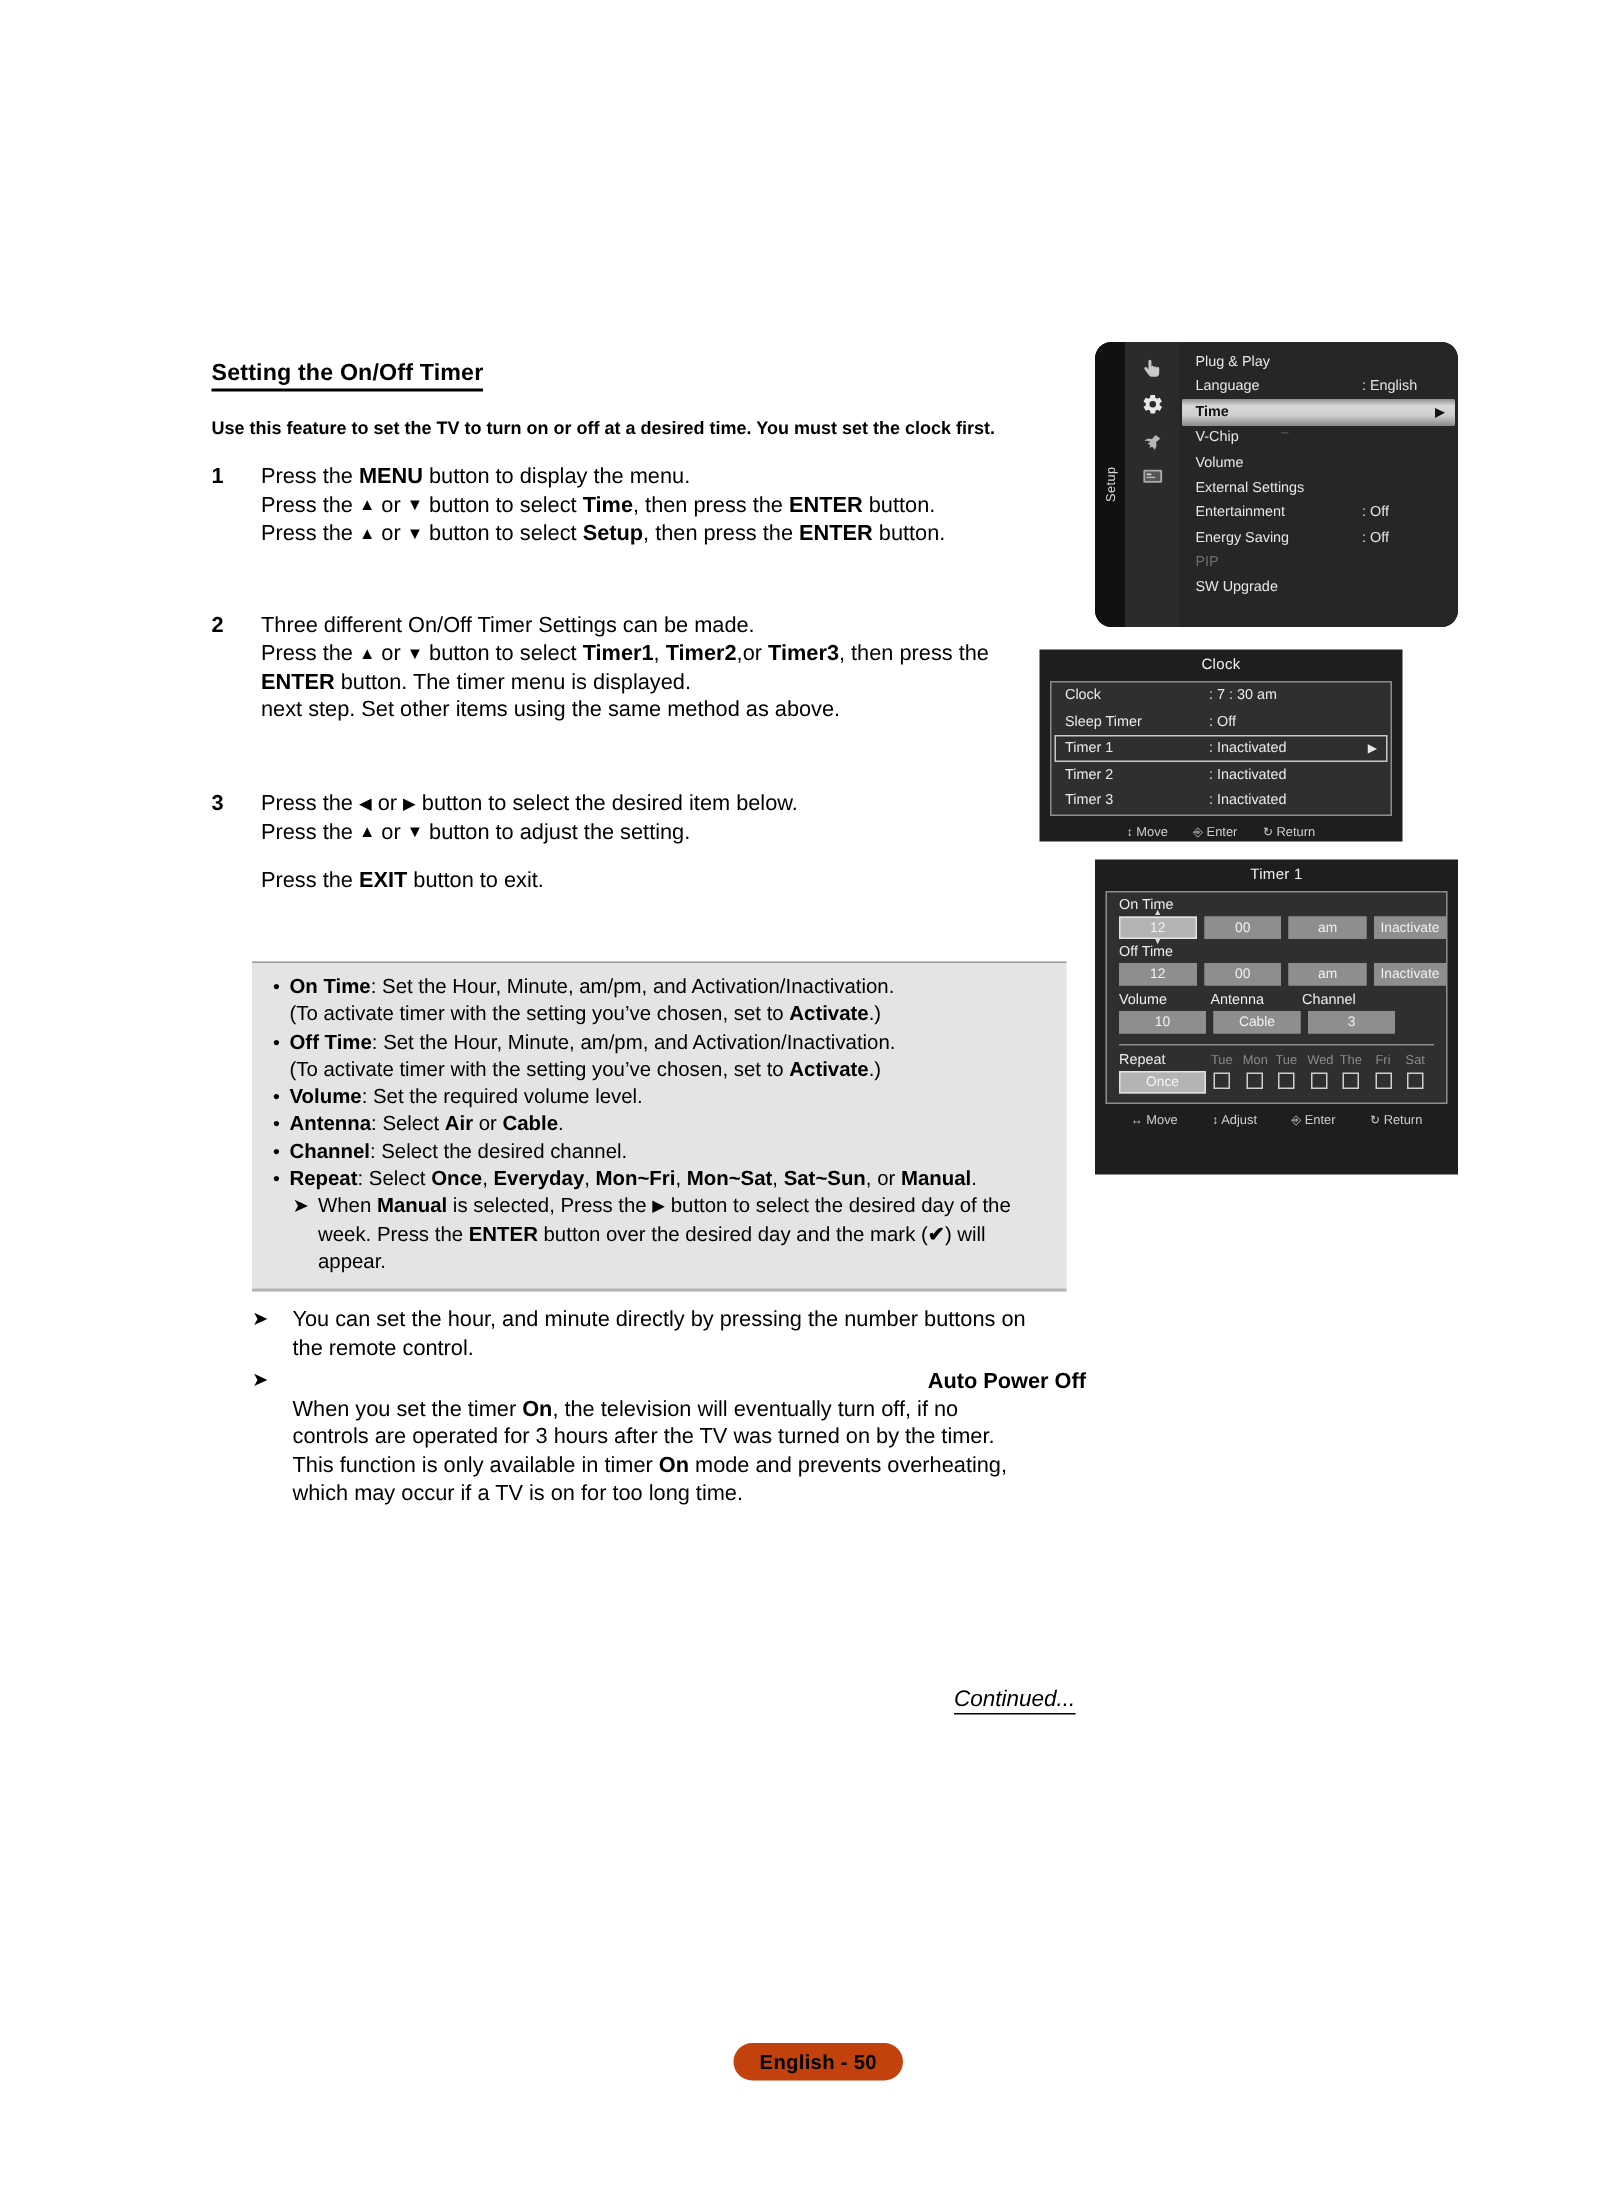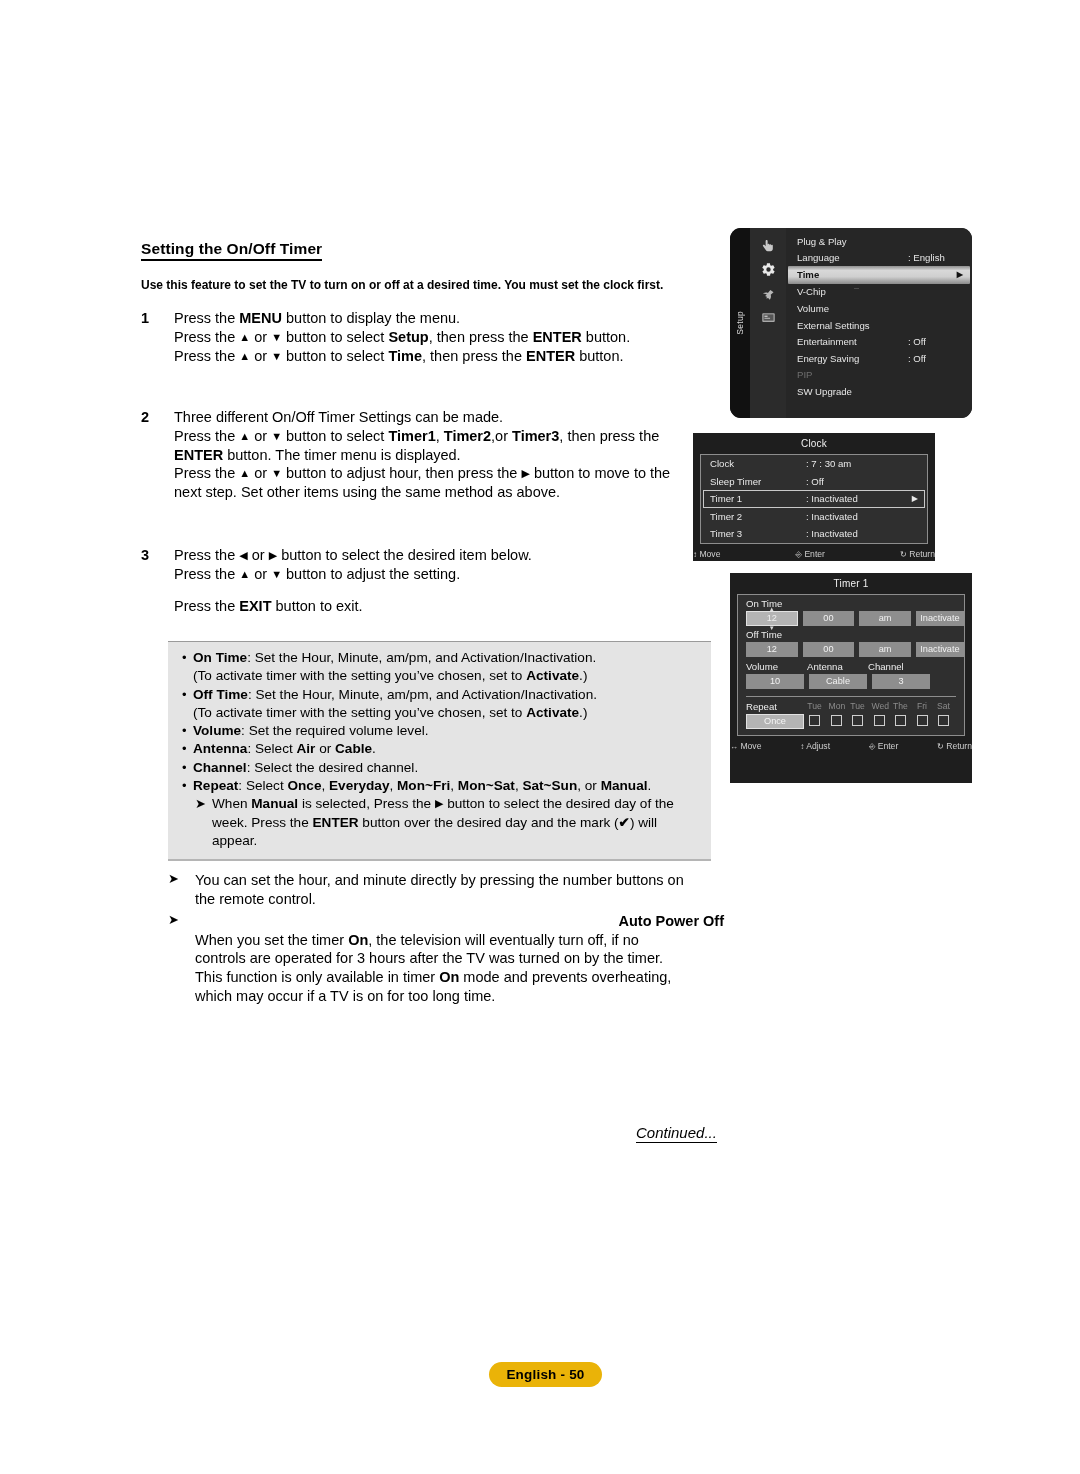--- a/index.html
+++ b/index.html
@@ -72,21 +72,21 @@
   .note .nt .hd{font-weight:bold;text-align:right;}
 
   .continued{
     position:absolute;left:636px;top:1124px;
     font-size:15px;font-style:italic;
     border-bottom:1.4px solid #000;padding-bottom:1px;
   }
 
   .pagebadge{
     position:absolute;left:489px;top:1362px;width:113px;height:25px;
-    background:#eab308;border-radius:13px;
+    background:#c2410c;border-radius:13px;
     display:flex;align-items:center;justify-content:center;
     font-size:13.5px;font-weight:bold;letter-spacing:.2px;
   }
 
   
   .osd{position:absolute;}
 
   
   .p1{left:730px;top:228px;width:242px;height:190px;
       background:#1a1a1a;border-radius:11px;overflow:hidden;
@@ -124,21 +124,21 @@
   
   .dlg{background:#1e1e1e;}
   .dlg-title{
     text-align:center;color:#f0f0f0;font-size:10px;
     padding:5px 0 5px 0;letter-spacing:.2px;
   }
   .dlg-body{
     border:1px solid #8d8d8d;margin:0 7px;background:#2f2f2f;
   }
   .dlg-foot{
-    display:flex;justify-content:space-between;gap:17px;
+    display:flex;justify-content:center;gap:17px;
     color:#cfcfcf;font-size:8.6px;padding:5px 0 4px 0;
   }
   .dlg-foot span{white-space:nowrap;}
   .gly{font-size:8px;}
 
   
   .p2{left:693px;top:433px;width:242px;height:128px;}
   .crow{
     display:flex;align-items:center;height:17.4px;
     color:#e9e9e9;font-size:9.6px;padding-left:9px;position:relative;
@@ -203,34 +203,33 @@
       Use this feature to set the TV to turn on or off at a desired time. You must set
       the clock first.
     </div>
 
     <div class="steps">
 
       <div class="step">
         <div class="step-num">1</div>
         <div class="step-body">
           <p>Press the <b>MENU</b> button to display the menu.</p>
+          <p>Press the <span class="ar">▲</span> or <span class="ar">▼</span> button to select <b>Time</b>, then press the <b>ENTER</b> button.</p>
           <p>Press the <span class="ar">▲</span> or <span class="ar">▼</span> button to select <b>Setup</b>, then press the <b>ENTER</b> button.</p>
-          <p>Press the <span class="ar">▲</span> or <span class="ar">▼</span> button to select <b>Time</b>, then press the <b>ENTER</b> button.</p>
         </div>
       </div>
 
       <div class="gap-lg"></div>
 
       <div class="step">
         <div class="step-num">2</div>
         <div class="step-body">
           <p>Three different On/Off Timer Settings can be made.</p>
           <p>Press the <span class="ar">▲</span> or <span class="ar">▼</span> button to select <b>Timer1</b>, <b>Timer2</b>,or <b>Timer3</b>, then press the</p>
           <p><b>ENTER</b> button. The timer menu is displayed.</p>
-          <p>Press the <span class="ar">▲</span> or <span class="ar">▼</span> button to adjust hour, then press the <span class="ar">▶</span> button to move to the</p>
           <p>next step. Set other items using the same method as above.</p>
         </div>
       </div>
 
       <div class="gap-md"></div>
 
       <div class="step">
         <div class="step-num">3</div>
         <div class="step-body">
           <p>Press the <span class="ar">◀</span> or <span class="ar">▶</span> button to select the desired item below.</p>

